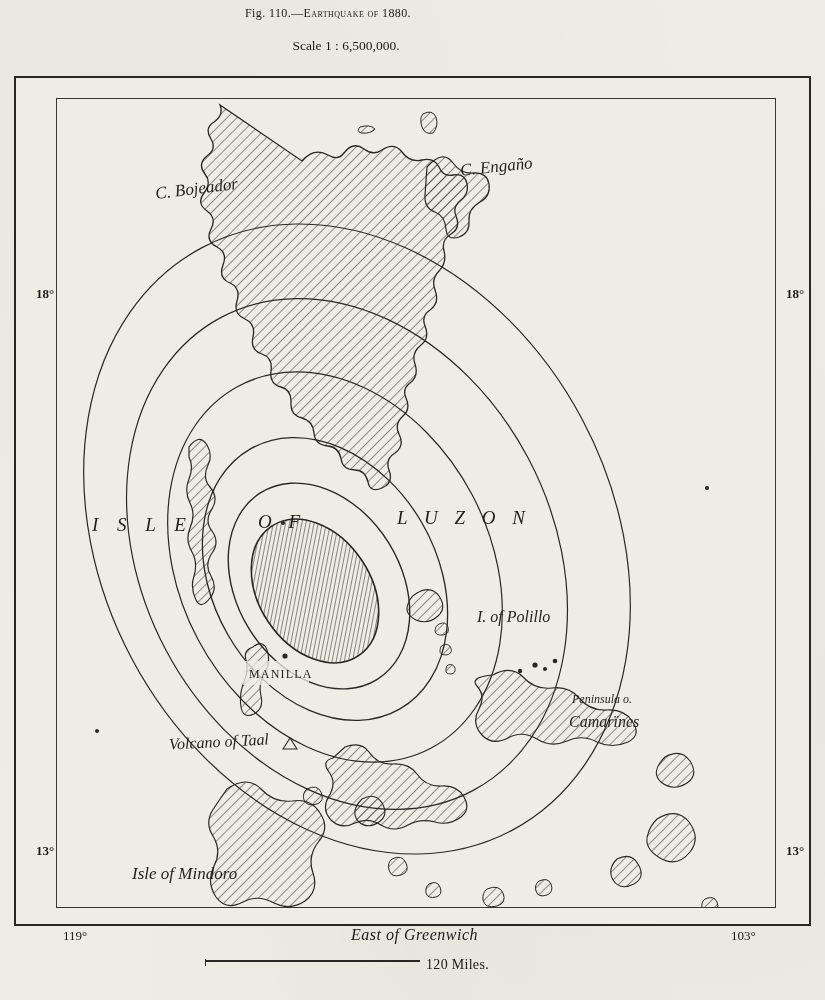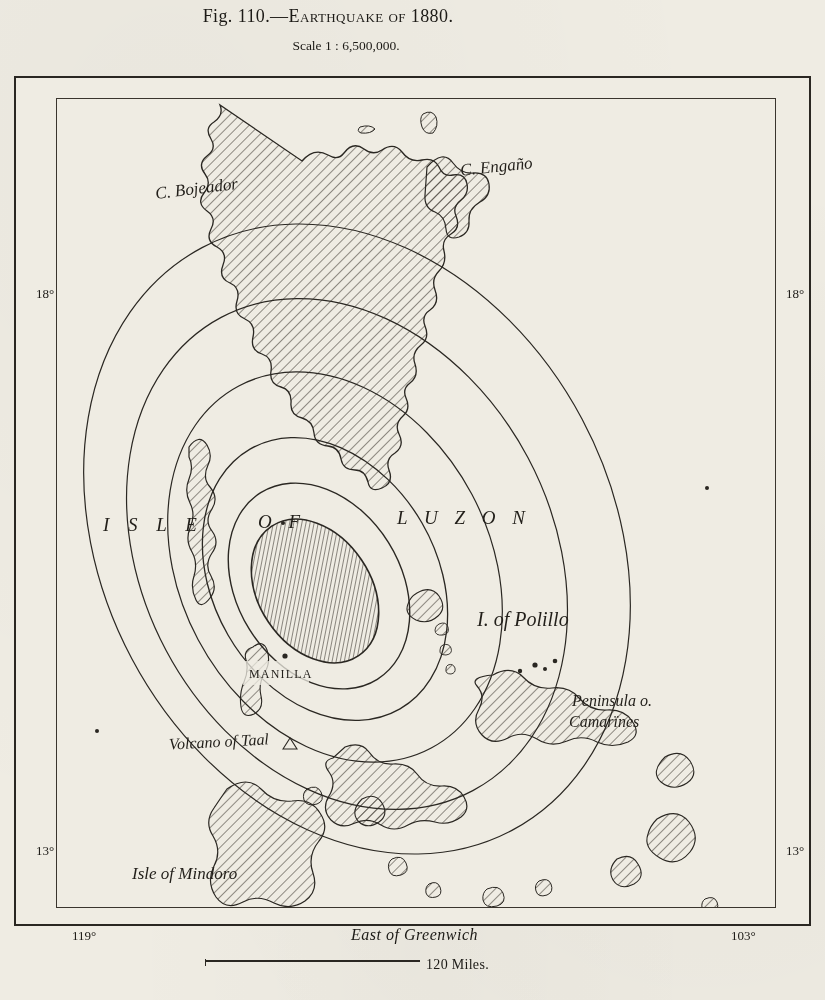--- a/index.html
+++ b/index.html
@@ -24,21 +24,21 @@
       radial-gradient(ellipse at 85% 70%, rgba(0,0,0,0.03), rgba(0,0,0,0) 55%),
       radial-gradient(ellipse at 50% 95%, rgba(0,0,0,0.02), rgba(0,0,0,0) 50%);
     pointer-events: none;
   }
   #fig-title {
     position: absolute;
     top: 6px;
     left: 0;
     width: 656px;
     text-align: center;
-    font-size: 18px;
+    font-size: 12px;
     letter-spacing: 0.4px;
   }
   #fig-title .small-caps {
     font-variant: small-caps;
   }
   #scale-line {
     position: absolute;
     top: 38px;
     left: 0;
     width: 692px;
@@ -63,26 +63,27 @@
     width: 720px;
     height: 810px;
     border: 1px solid #3a352e;
     box-sizing: border-box;
     overflow: hidden;
   }
   .lat-label {
     position: absolute;
     font-size: 13px;
     font-family: "Liberation Serif", serif;
+    font-weight: bold;
   }
   #lat-18-left  { left: 20px;  top: 208px; }
   #lat-18-right { left: 770px; top: 208px; }
   #lat-13-left  { left: 20px;  top: 765px; }
   #lat-13-right { left: 770px; top: 765px; }
-  #lon-119 { position: absolute; left: 47px;  top: 850px; font-size: 13px; margin-left: 9px; }
+  #lon-119 { position: absolute; left: 47px;  top: 850px; font-size: 13px; }
   #lon-121 { position: absolute; left: 715px; top: 850px; font-size: 13px; }
   #east-greenwich {
     position: absolute;
     left: 0;
     top: 848px;
     width: 797px;
     text-align: center;
     font-size: 16px;
     font-style: italic;
     font-family: "Liberation Serif", serif;
@@ -119,26 +120,26 @@
   .map-label {
     position: absolute;
     font-family: "Liberation Serif", serif;
     font-style: italic;
     color: #221f1a;
     white-space: nowrap;
     pointer-events: none;
   }
   #label-bojeador   { left: 98px;  top: 80px;  font-size: 17px; transform: rotate(-7deg); }
   #label-engano     { left: 403px; top: 58px;  font-size: 17px; transform: rotate(-6deg); }
-  #label-isle-luzon { left: 35px;  top: 415px; font-size: 19px; letter-spacing: 7px; margin-left: 11px; }
+  #label-isle-luzon { left: 35px;  top: 415px; font-size: 19px; letter-spacing: 7px; }
   #label-luzon-of   { left: 201px; top: 412px; font-size: 19px; letter-spacing: 6px; }
   #label-luzon-word { left: 340px; top: 408px; font-size: 19px; letter-spacing: 6px; }
-  #label-polillo    { left: 420px; top: 509px; font-size: 20px; }
+  #label-polillo    { left: 420px; top: 509px; font-size: 16px; }
   #label-manilla    { left: 192px; top: 568px; font-size: 12px; font-style: normal; letter-spacing: 1.2px; }
-  #label-camarines1 { left: 515px; top: 593px; font-size: 16px; text-align: right; }
+  #label-camarines1 { left: 515px; top: 593px; font-size: 12px; text-align: right; }
   #label-camarines2 { left: 512px; top: 614px; font-size: 16px; text-align: center; }
   #label-taal       { left: 112px; top: 634px; font-size: 16px; transform: rotate(-3deg); }
   #label-mindoro    { left: 75px;  top: 765px; font-size: 17px; text-align: center; }
   svg { display: block; }
 </style>
 </head>
 <body>
 
 <div class="paper-grain"></div>
 

